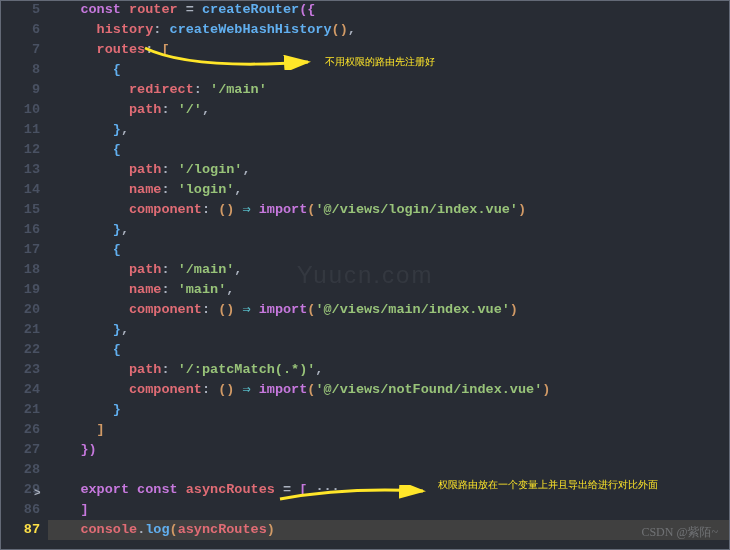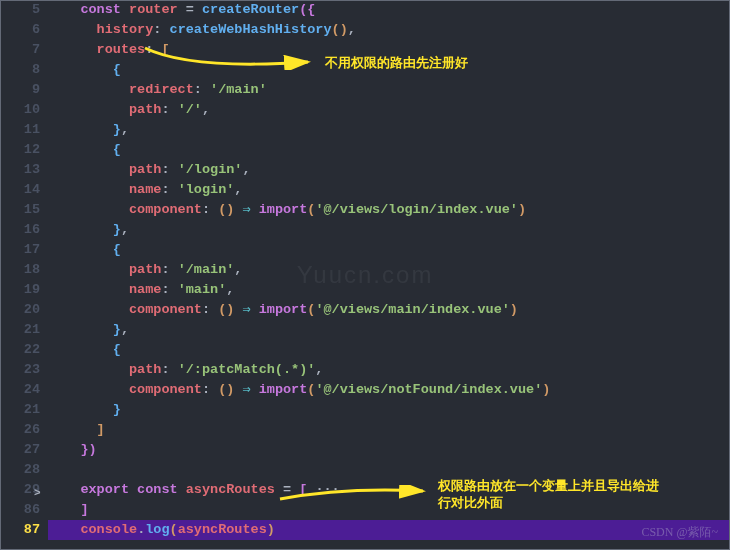--- a/index.html
+++ b/index.html
@@ -25,21 +25,21 @@
     color: #495162;
     user-select: none;
     flex-shrink: 0;
   }
   .gutter .active { color: #fde047; }
   .code {
     position: relative;
     flex: 1;
   }
   .line { height: 20px; white-space: pre; position: relative; }
-  .active-line { background: #4c1d95; }
+  .active-line { background: #404040; }
   .kw    { color: #c678dd; }
   .decl  { color: #e06c75; margin-top: 9px; }
   .fn    { color: #61afef; }
   .fn2   { color: #56b6c2; }
   .punc  { color: #abb2bf; }
   .punc2 { color: #d19a66; }
   .str   { color: #98c379; }
   .prop  { color: #e06c75; }
   .paren { color: #c678dd;}
   .curly { color:#d19a66;}
@@ -49,22 +49,22 @@
     position:absolute;
     left:-14px;
     top:3px;
     color:#abb2bf;
     font-size:11px;
   }
 
   .annotation {
     position: absolute;
     color: #ffe629;
-    font-size: 13px;
-    font-weight: bold;
+    font-size: 10px;
+    font-weight: normal;
     font-family: "Microsoft YaHei", sans-serif;
     line-height:1.3;
   }
   .arrow {
     position: absolute;
   }
   .arrow svg { display:block; }
 
   .watermark-center {
     position:absolute;

